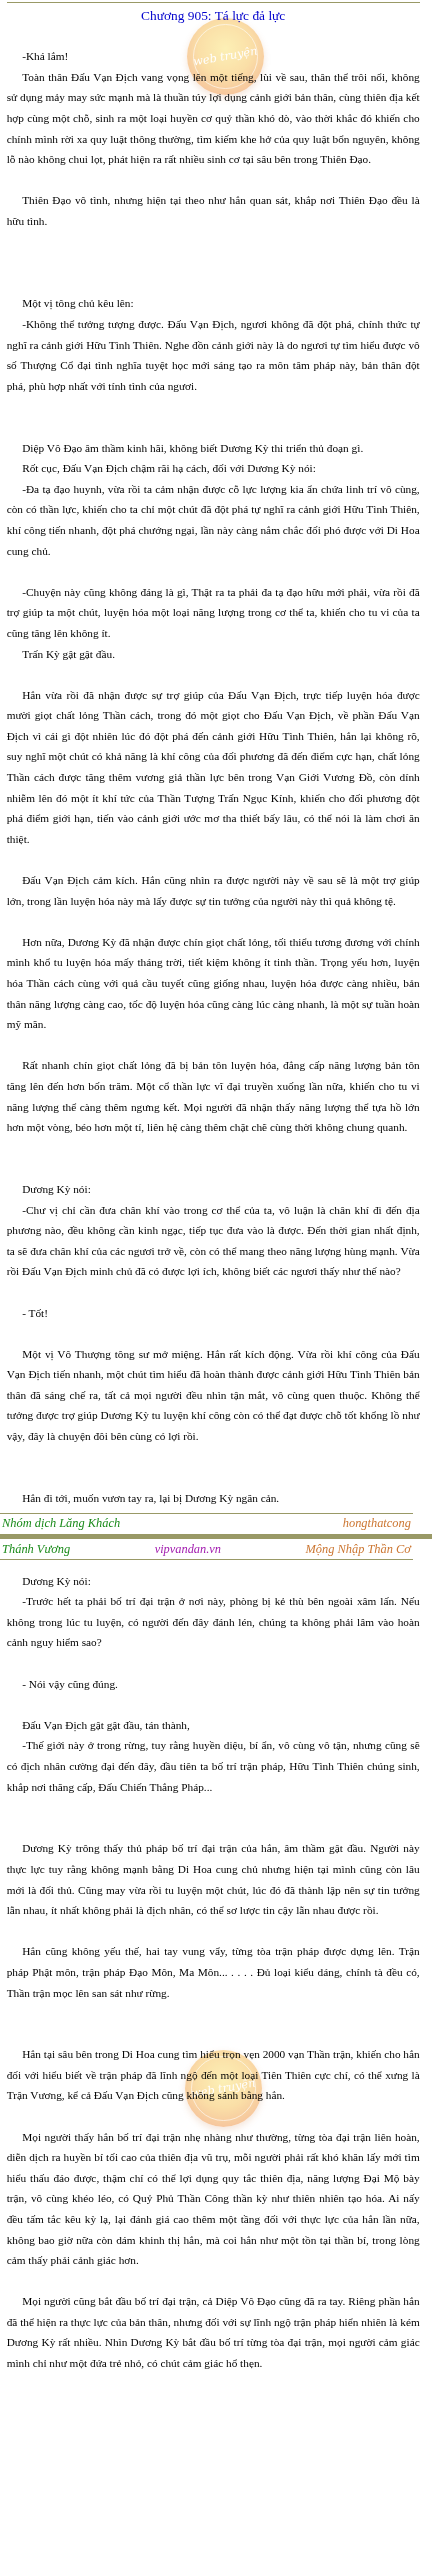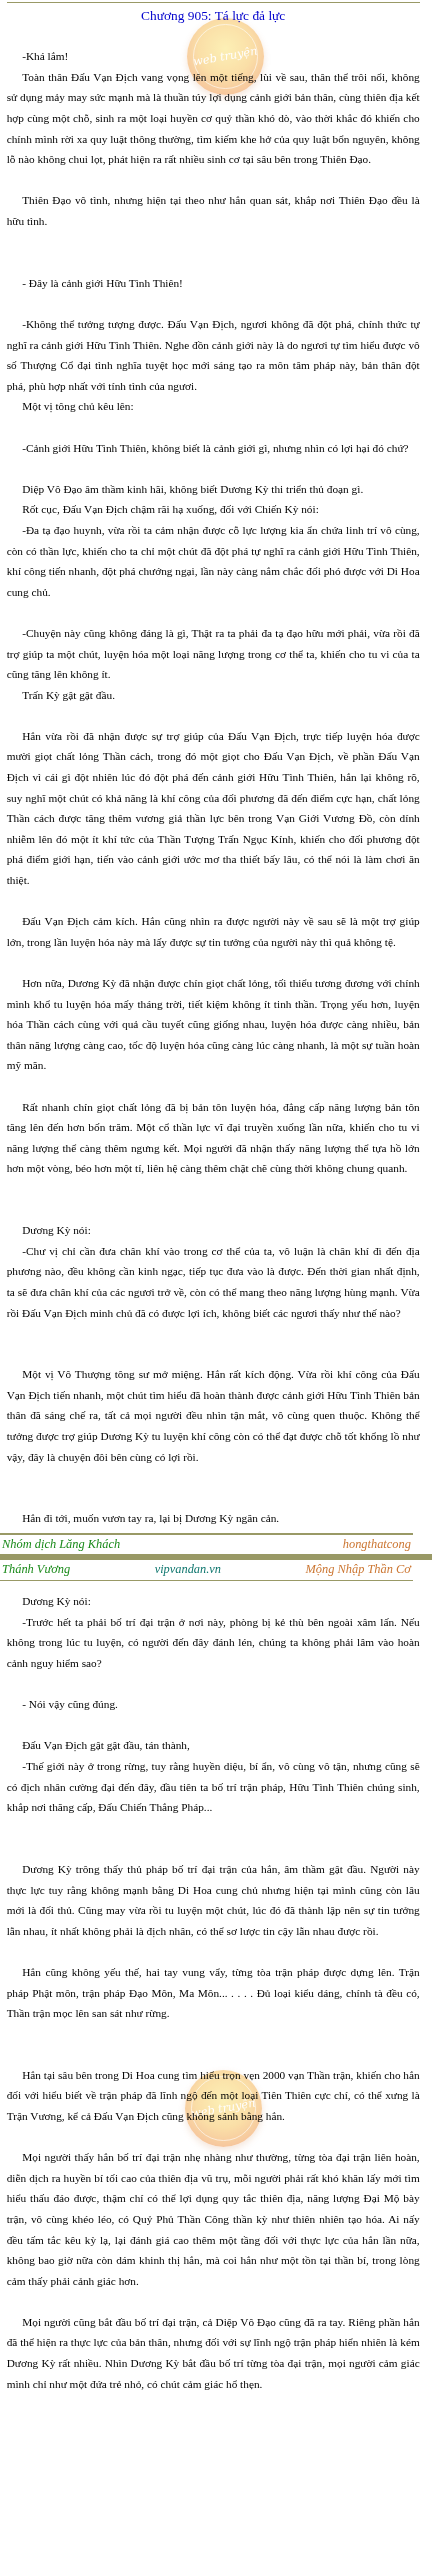--- a/index.html
+++ b/index.html
@@ -36,21 +36,21 @@
   .sep { position: relative; width: 439px; margin-left: -6.7px; }
   .sep .inner { margin-left: 6.7px; width: 413px; text-align: center; }
   .sep-row {
     display: flex; justify-content: space-between; align-items: center;
     font-family: "Liberation Serif", serif; font-style: italic; font-size: 12.4px;
     height: 19.6px; padding: 0 2.1px;
   }
   .band { height: 5.7px; background: #999966; width: 439px; }
   .c-green { color: #1a8a1a; }
   .c-orange { color: #cc7733; }
-  .c-gray { color: #0f766e; }
+  .c-gray { color: #a21caf; }
   .watermark {
     position: absolute; width: 77px; height: 77px; border-radius: 50%;
     background: radial-gradient(circle at 50% 40%, #fbe47a 0%, #f7c560 45%, #f09a4e 75%, #e8875a 100%);
     box-shadow: 0 3.1px 7.2px rgba(200,120,60,0.35);
     opacity: 0.55; z-index: 1;
     display: flex; align-items: center; justify-content: center;
   }
   .watermark::before {
     content: ""; position: absolute; inset: 6.2px; border-radius: 50%;
     border: 1.5px solid rgba(255,255,255,0.6);
@@ -69,46 +69,45 @@
   <div class="watermark" style="left:180px; top:16.5px;">
       <span>web truyện</span>
     </div>
 
   <p class="para">-Khá lắm!</p>
   <p class="para">Toàn thân Đấu Vạn Địch vang vọng lên một tiếng, lùi về sau, thân thể trôi nổi, không sử dụng mảy may sức mạnh mà là thuần túy lợi dụng cảnh giới bản thân, cùng thiên địa kết hợp cùng một chỗ, sinh ra một loại huyền cơ quỷ thần khó dò, vào thời khắc đó khiến cho chính mình rời xa quy luật thông thường, tìm kiếm khe hở của quy luật bổn nguyên, không lỗ nào không chui lọt, phát hiện ra rất nhiều sinh cơ tại sâu bên trong Thiên Đạo.</p>
   <div class="gap"></div>
   <p class="para">Thiên Đạo vô tình, nhưng hiện tại theo như hắn quan sát, khắp nơi Thiên Đạo đều là hữu tình.</p>
   <div class="gap"></div>
   <div class="gap"></div>
-  <p class="para">- Đây là cảnh giới Hữu Tình Thiên!</p>
   <div class="gap"></div>
+  <p class="para">Một vị tông chủ kêu lên:</p>
   <p class="para">-Không thể tưởng tượng được. Đấu Vạn Địch, ngươi không đã đột phá, chính thức tự nghĩ ra cảnh giới Hữu Tình Thiên. Nghe đồn cảnh giới này là do ngươi tự tìm hiểu được vô số Thượng Cổ đại tình nghĩa tuyệt học mới sáng tạo ra môn tâm pháp này, bản thân đột phá, phù hợp nhất với tính tình của ngươi.</p>
-  <p class="para">Một vị tông chủ kêu lên:</p>
   <div class="gap"></div>
-  <p class="para">-Cảnh giới Hữu Tình Thiên, không biết là cảnh giới gì, nhưng nhìn có lợi hại đó chứ?</p>
   <div class="gap"></div>
   <p class="para">Diệp Vô Đạo âm thầm kinh hãi, không biết Dương Kỳ thi triển thủ đoạn gì.</p>
-  <p class="para">Rốt cục, Đấu Vạn Địch chậm rãi hạ xuống, đối với Chiến Kỳ nói:</p>
+  <p class="para">Rốt cục, Đấu Vạn Địch chậm rãi hạ cách, đối với Dương Kỳ nói:</p>
   <p class="para">-Đa tạ đạo huynh, vừa rồi ta cảm nhận được cỗ lực lượng kia ẩn chứa linh trí vô cùng, còn có thần lực, khiến cho ta chỉ một chút đã đột phá tự nghĩ ra cảnh giới Hữu Tình Thiên, khí công tiến nhanh, đột phá chướng ngại, lần này càng nắm chắc đối phó được với Di Hoa cung chủ.</p>
   <div class="gap"></div>
   <p class="para">-Chuyện này cũng không đáng là gì, Thật ra ta phải đa tạ đạo hữu mới phải, vừa rồi đã trợ giúp ta một chút, luyện hóa một loại năng lượng trong cơ thể ta, khiến cho tu vi của ta cũng tăng lên không ít.</p>
   <p class="para">Trấn Kỳ gật gật đầu.</p>
   <div class="gap"></div>
   <p class="para">Hắn vừa rồi đã nhận được sự trợ giúp của Đấu Vạn Địch, trực tiếp luyện hóa được mười giọt chất lỏng Thần cách, trong đó một giọt cho Đấu Vạn Địch, về phần Đấu Vạn Địch vì cái gì đột nhiên lúc đó đột phá đến cảnh giới Hữu Tình Thiên, hắn lại không rõ, suy nghĩ một chút có khả năng là khí công của đối phương đã đến điểm cực hạn, chất lỏng Thần cách được tăng thêm vương giả thần lực bên trong Vạn Giới Vương Đồ, còn dính nhiễm lên đó một ít khí tức của Thần Tượng Trấn Ngục Kính, khiến cho đối phương đột phá điểm giới hạn, tiến vào cảnh giới ước mơ tha thiết bấy lâu, có thể nói là làm chơi ăn thiệt.</p>
   <div class="gap"></div>
   <p class="para">Đấu Vạn Địch cảm kích. Hắn cũng nhìn ra được người này về sau sẽ là một trợ giúp lớn, trong lần luyện hóa này mà lấy được sự tin tưởng của người này thì quả không tệ.</p>
   <div class="gap"></div>
   <p class="para">Hơn nữa, Dương Kỳ đã nhận được chín giọt chất lỏng, tối thiểu tương đương với chính mình khổ tu luyện hóa mấy tháng trời, tiết kiệm không ít tinh thần. Trọng yếu hơn, luyện hóa Thần cách cùng với quả cầu tuyết cũng giống nhau, luyện hóa được càng nhiều, bản thân năng lượng càng cao, tốc độ luyện hóa cũng càng lúc càng nhanh, là một sự tuần hoàn mỹ mãn.</p>
   <div class="gap"></div>
   <p class="para">Rất nhanh chín giọt chất lỏng đã bị bản tôn luyện hóa, đẳng cấp năng lượng bản tôn tăng lên đến hơn bốn trăm. Một cổ thần lực vĩ đại truyền xuống lần nữa, khiến cho tu vi năng lượng thể càng thêm ngưng kết. Mọi người đã nhận thấy năng lượng thể tựa hồ lớn hơn một vòng, béo hơn một tí, liên hệ càng thêm chặt chẽ cùng thời không chung quanh.</p>
   <div class="gap"></div>
   <div class="gap"></div>
   <p class="para">Dương Kỳ nói:</p>
   <p class="para">-Chư vị chỉ cần đưa chân khí vào trong cơ thể của ta, vô luận là chân khí đi đến địa phương nào, đều không cần kinh ngạc, tiếp tục đưa vào là được. Đến thời gian nhất định, ta sẽ đưa chân khí của các ngươi trở về, còn có thể mang theo năng lượng hùng mạnh. Vừa rồi Đấu Vạn Địch minh chủ đã có được lợi ích, không biết các ngươi thấy như thế nào?</p>
   <div class="gap"></div>
+  <p class="para">- Tốt!</p>
   <div class="gap"></div>
   <p class="para">Một vị Vô Thượng tông sư mở miệng. Hắn rất kích động. Vừa rồi khí công của Đấu Vạn Địch tiến nhanh, một chút tìm hiểu đã hoàn thành được cảnh giới Hữu Tình Thiên bản thân đã sáng chế ra, tất cả mọi người đều nhìn tận mắt, vô cùng quen thuộc. Không thể tưởng được trợ giúp Dương Kỳ tu luyện khí công còn có thể đạt được chỗ tốt khổng lồ như vậy, đây là chuyện đôi bên cùng có lợi rồi.</p>
   <div class="gap"></div>
   <div class="gap"></div>
   <p class="para">Hắn đi tới, muốn vươn tay ra, lại bị Dương Kỳ ngăn cản.</p>
 </div>
 
 <div class="sep" style="margin-top:4.1px;">
   <div class="inner">
     <div class="rule-thin"></div>

